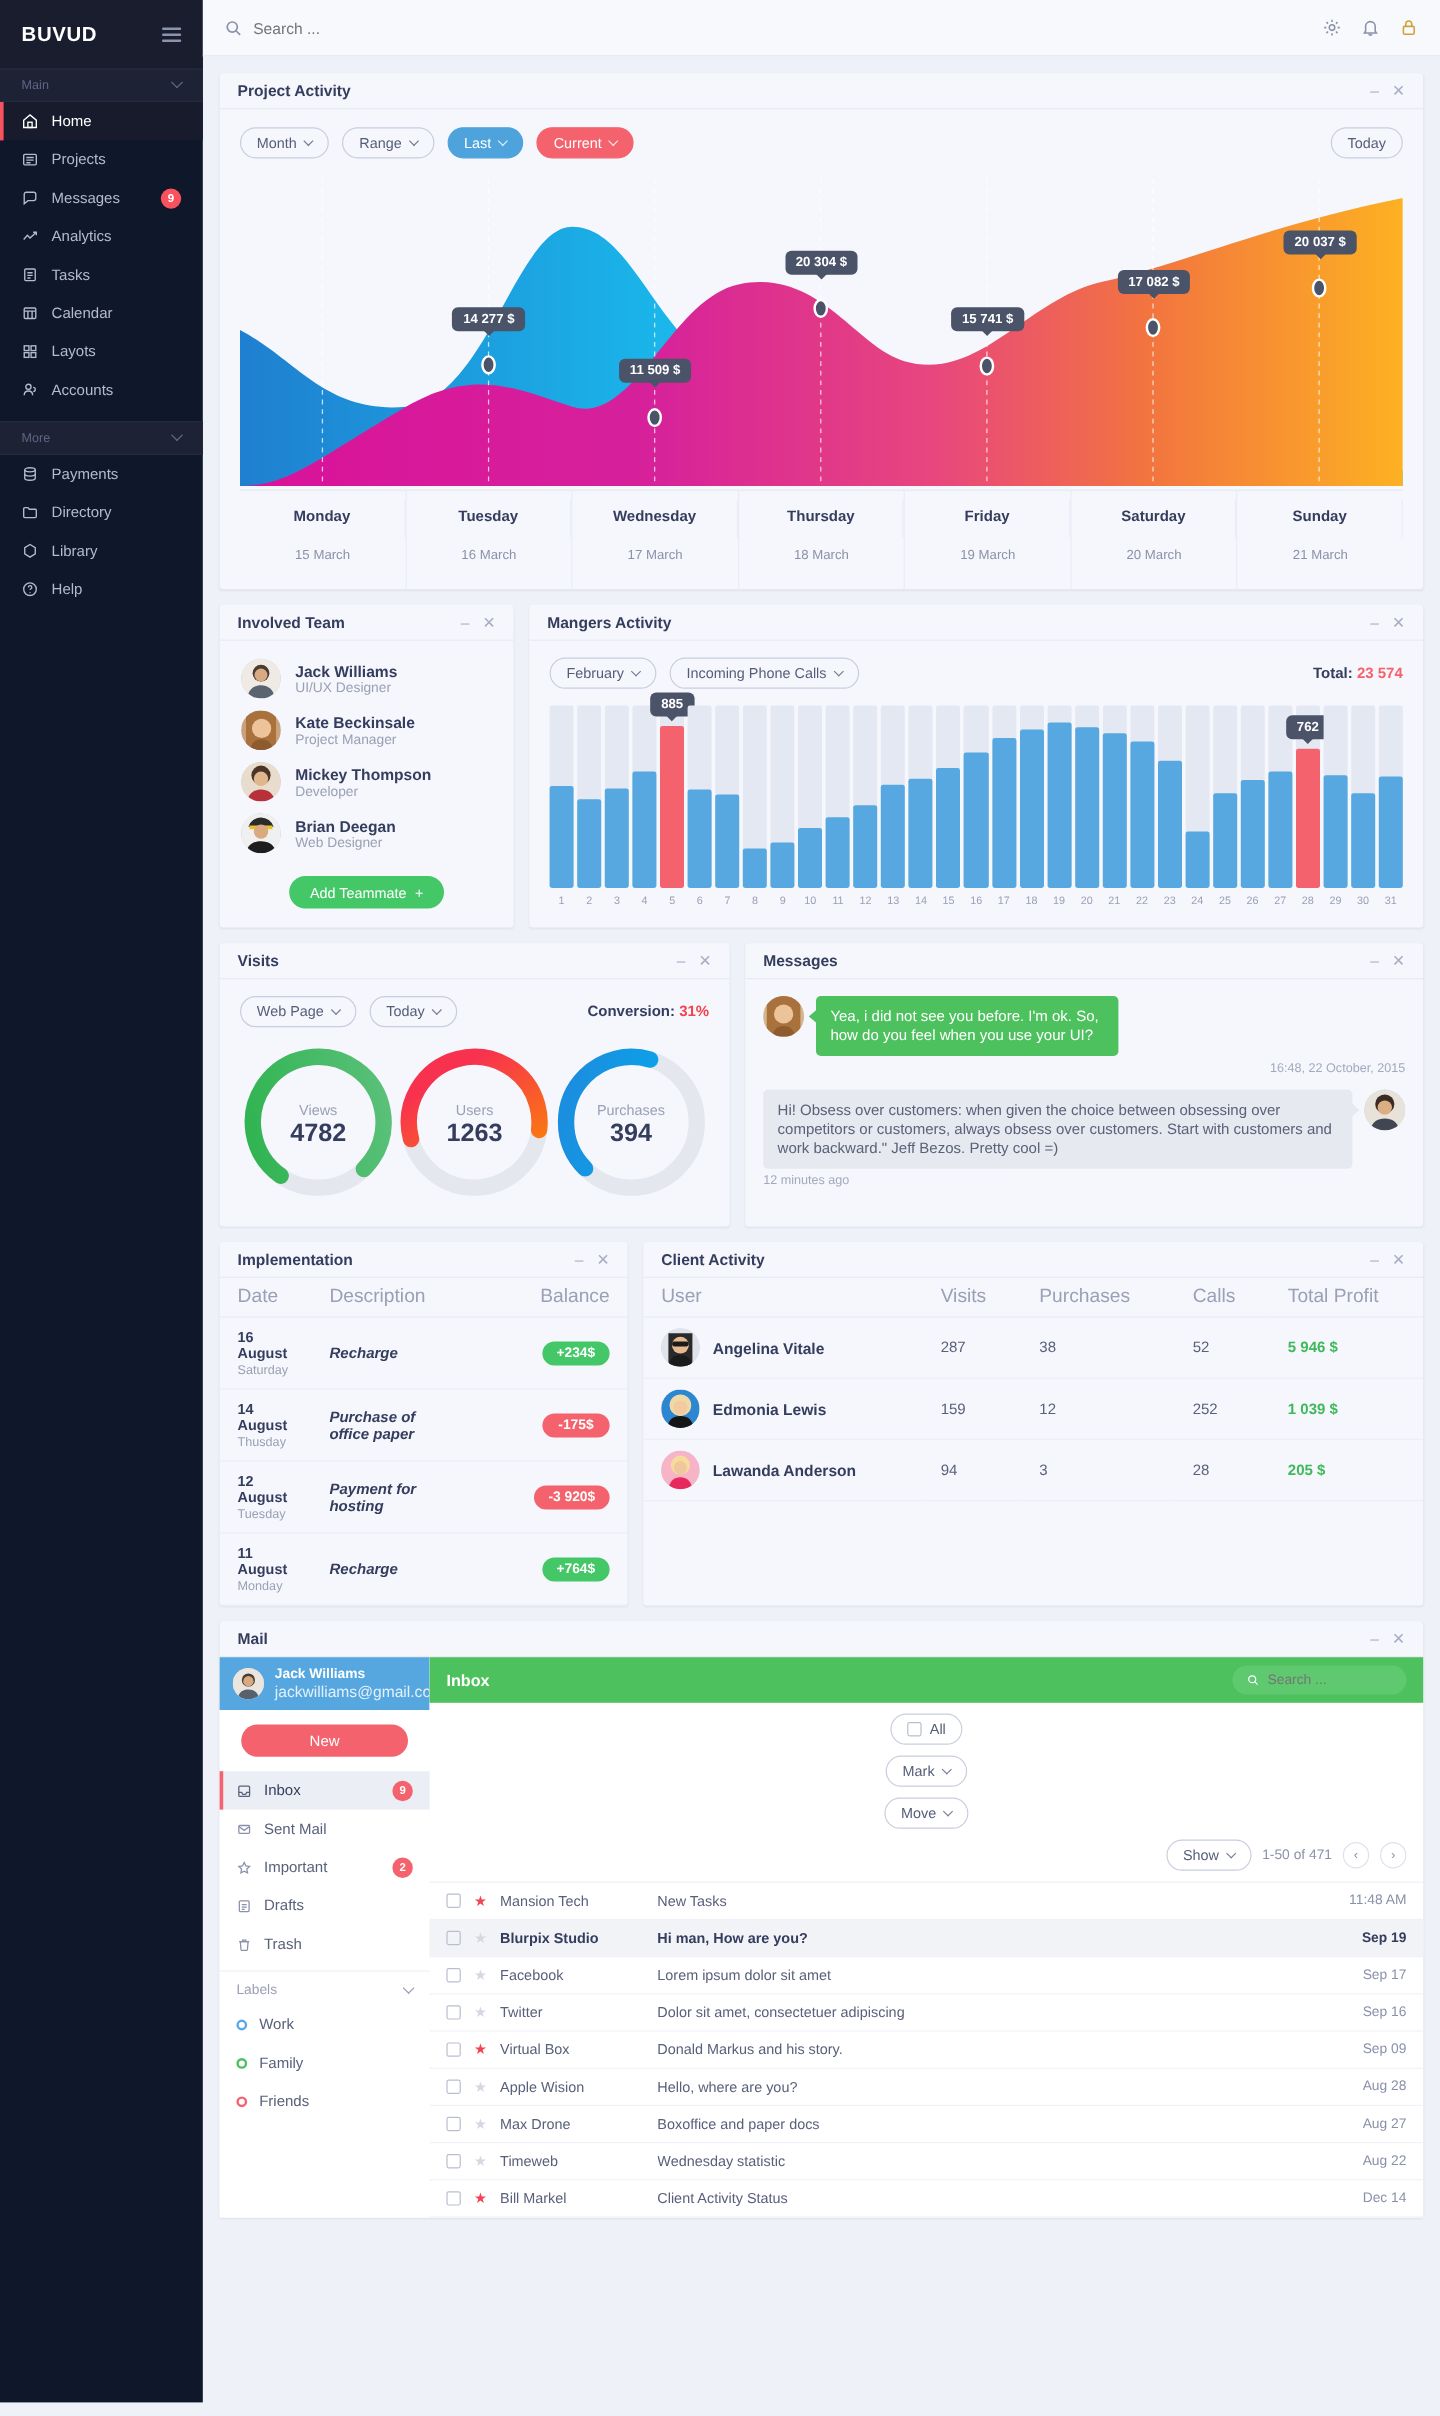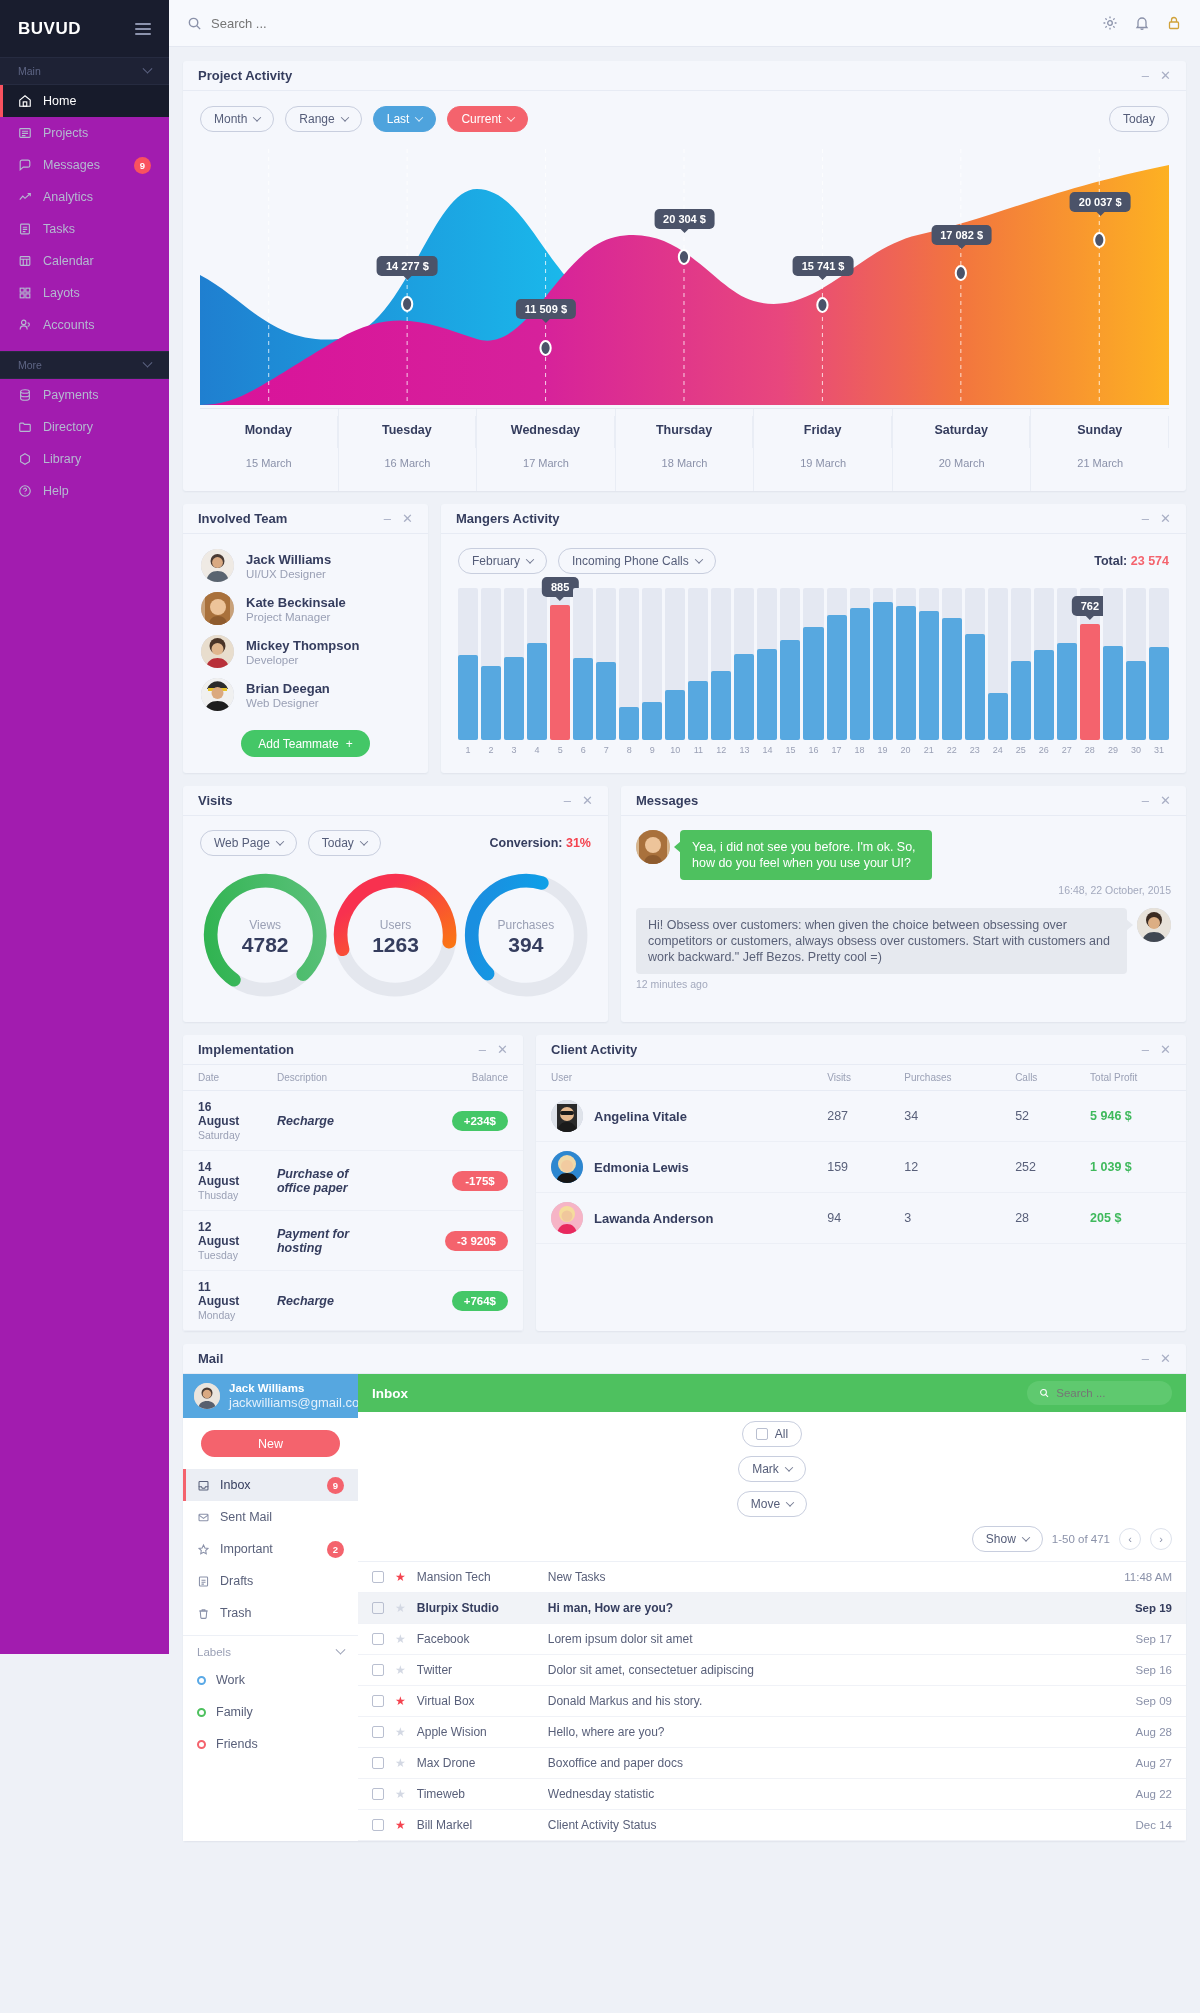--- a/index.html
+++ b/index.html
@@ -7,21 +7,21 @@
   body {
     font-family: "Liberation Sans", sans-serif;
     background: #eef1f7;
     font-size: 13px;
     color: #3b4360;
     overflow: hidden;
   }
   .app { display: flex; width: 1200px; height: 2013px; }
 
   
-  .sidebar { width: 169px; background: #a21caf; flex: 0 0 169px; height: 1654px; }
+  .sidebar { width: 169px; background: #0f172a; flex: 0 0 169px; height: 2002px; }
   .sb-brandrow {
     height: 57px; background: #191d2e; display: flex; align-items: center;
     justify-content: space-between; padding: 0 18px;
   }
   .sb-logo { color: #fff; font-size: 17px; font-weight: bold; letter-spacing: .5px; }
   .sb-burger { display: flex; flex-direction: column; gap: 3px; cursor: pointer; }
   .sb-burger i { display: block; width: 16px; height: 2px; background: #8c93ad; border-radius: 1px; }
 
   .sb-profile { display: flex; align-items: center; padding: 16px 18px 20px 18px; gap: 11px; }
   .avatar { border-radius: 50%; background: #c9cedd; flex: none; overflow: hidden; position: relative; }
@@ -166,21 +166,21 @@
   }
   .bubble-gray::after {
     content:""; position:absolute; right:-6px; top:11px;
     border-top:6px solid transparent; border-bottom:6px solid transparent; border-left:7px solid #e6e9ef;
   }
   .ms-time { font-size: 10.5px; color: #a3a9bd; text-align: right; margin-top: 4px; }
   .ms-time.l { text-align: left; }
 
   
   table { width: 100%; border-collapse: collapse; }
-  .th { font-size: 10px; color: #9aa0b5; font-weight: normal; text-align: left;
+  .th { font-size: 16px; color: #9aa0b5; font-weight: normal; text-align: left;
         padding: 7px 15px; border-bottom: 1px solid #e7ebf4; }
   .td { padding: 9px 15px; border-bottom: 1px solid #eceff6; font-size: 12.5px; vertical-align: middle; }
   .imp-d1 { font-size: 12px; font-weight: bold; color: #353d5e; }
   .imp-d2 { font-size: 10.5px; color: #9aa0b5; margin-top: 1px; }
   .imp-desc { font-size: 12.5px; font-weight: bold; color: #353d5e; font-style: italic; }
   .bal {
     display:inline-block; color:#fff; font-size:11.5px; font-weight:bold;
     padding:4px 12px; border-radius:12px; min-width: 56px; text-align:center;
   }
   .bal.p { background: #44c767; margin-left: 48px; }
@@ -961,21 +961,21 @@
                           <rect width="32" height="32" fill="#dfe3ea"></rect>
                           <path d="M6 4h20v28H6z" fill="#2a2a2a"></path>
                           <circle cx="16" cy="14" r="7" fill="#e6b98e"></circle>
                           <rect x="9" y="11" width="14" height="4" rx="2" fill="#1b1b1b"></rect>
                           <path d="M6 32c1-7 5-10 10-10s9 3 10 10z" fill="#1b1b1b"></path>
                         </svg></div>
                       <span class="ca-name">Angelina Vitale</span>
                     </div>
                   </td>
                   <td class="td"><span class="ca-num">287</span></td>
-                  <td class="td"><span class="ca-num">34</span></td>
+                  <td class="td"><span class="ca-num">38</span></td>
                   <td class="td"><span class="ca-num">52</span></td>
                   <td class="td"><span class="ca-profit">5 946 $</span></td>
                 </tr>
                 <tr>
                   <td class="td">
                     <div class="ca-user">
                       <div class="avatar" style="width:32px;height:32px"><svg viewBox="0 0 32 32">
                           <rect width="32" height="32" fill="#2d87d0"></rect>
                           <circle cx="16" cy="13" r="9" fill="#f0d9a8"></circle>
                           <circle cx="16" cy="15" r="6" fill="#f2cba0"></circle>

